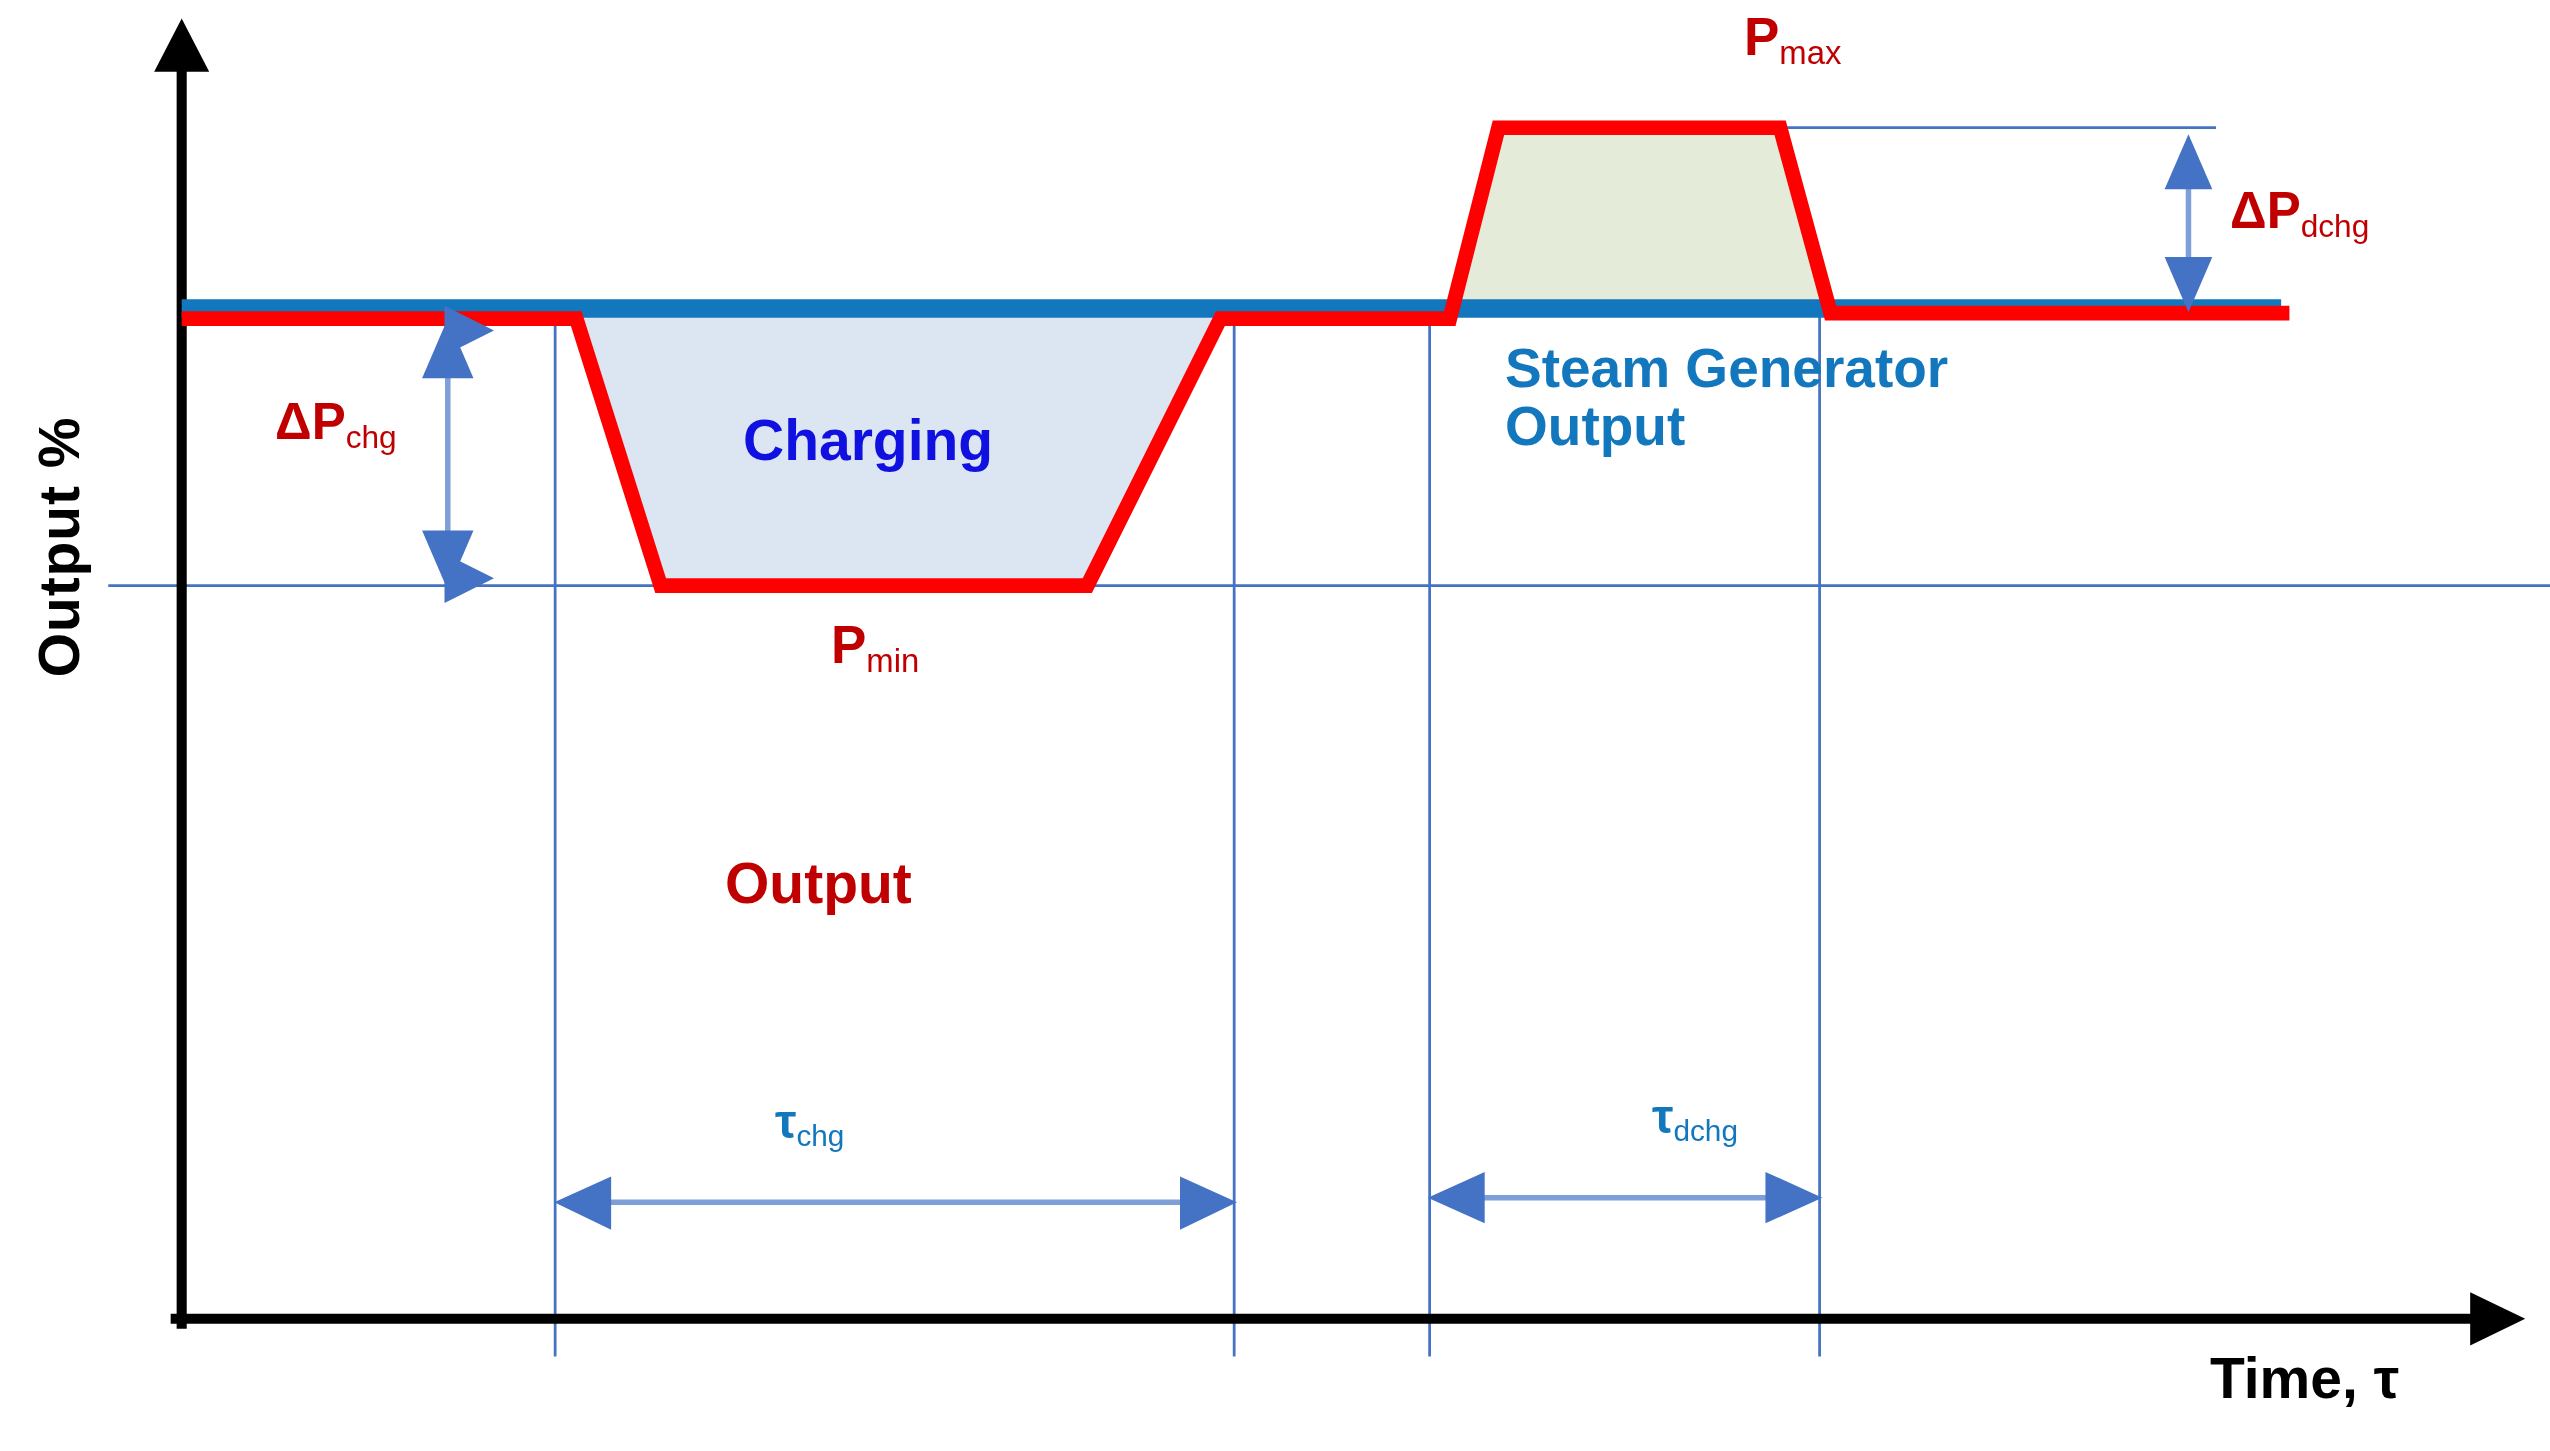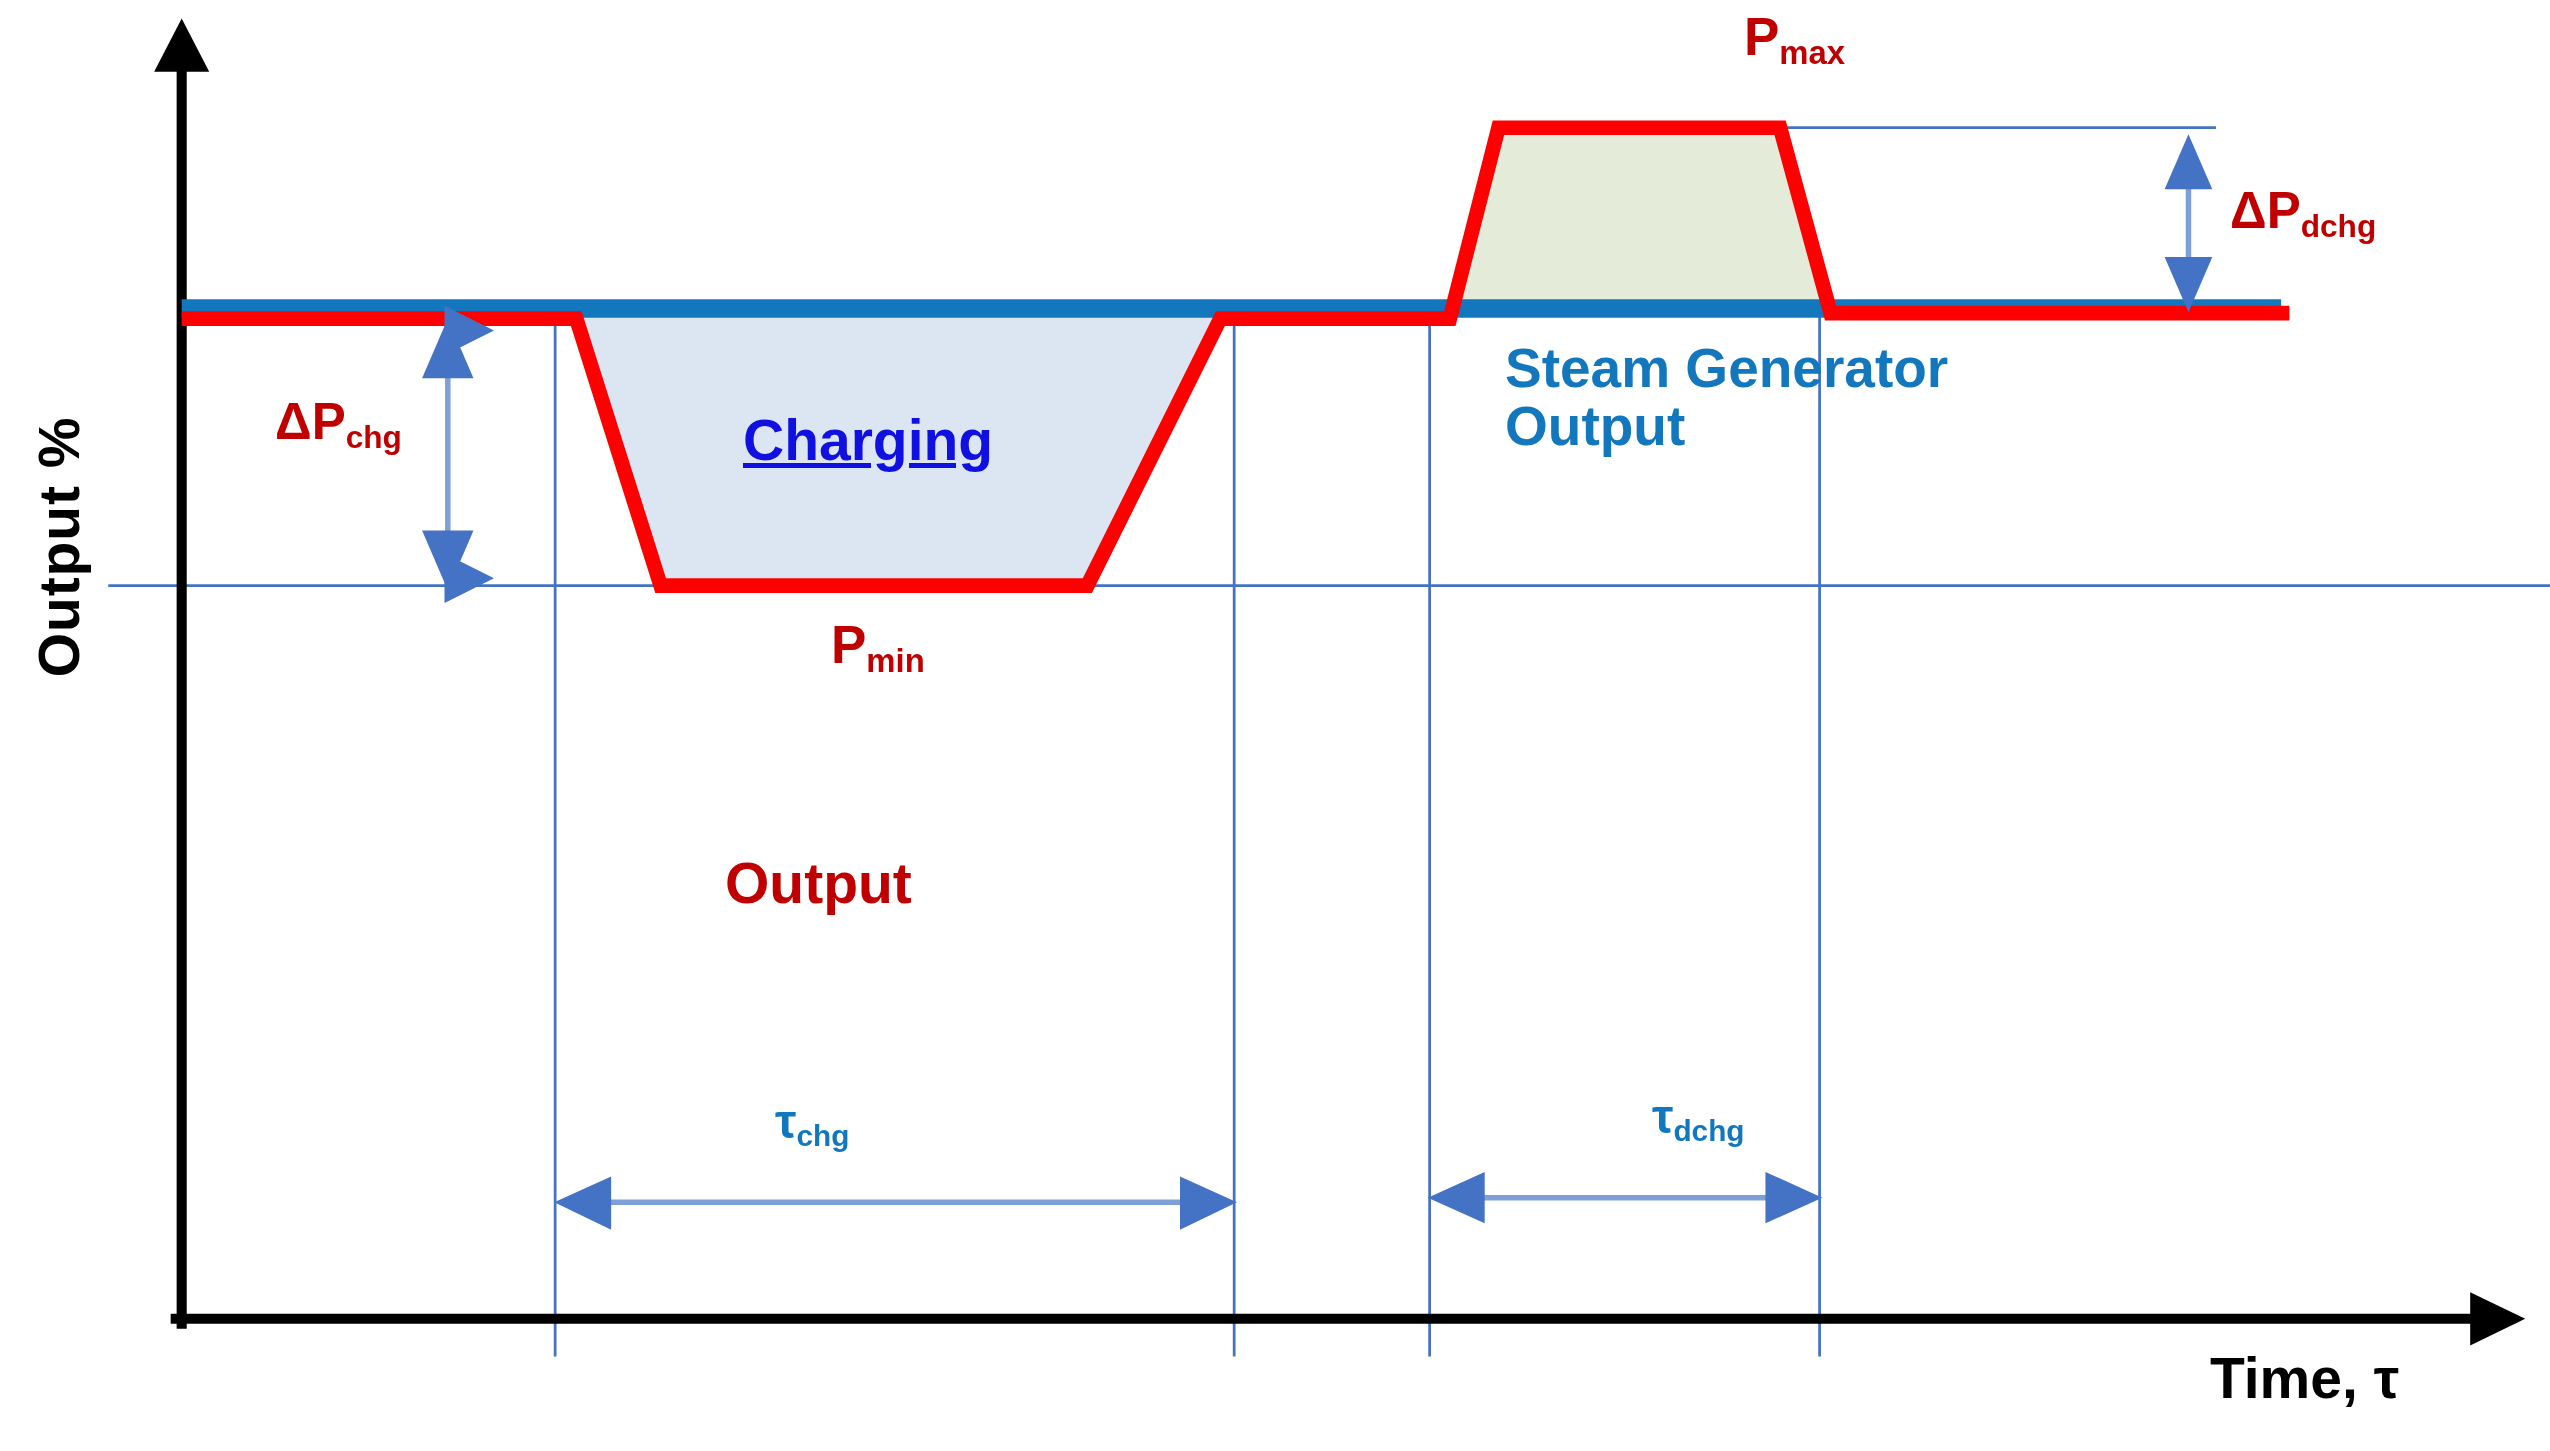--- a/index.html
+++ b/index.html
@@ -1,31 +1,31 @@
 <!DOCTYPE html>
 <html style="font-size:14.7px"><head>
 <meta charset="utf-8">
 <style>
   html,body{margin:0;padding:0;background:#ffffff;}
   body{width:2550px;height:1452px;overflow:hidden;font-family:"Liberation Sans",sans-serif;}
   #stage{position:relative;width:2550px;height:1452px;background:#ffffff;}
   svg#diagram{position:absolute;left:0;top:0;width:2550px;height:1452px;}
   .lbl{position:absolute;white-space:pre;font-weight:bold;line-height:1.05;}
-  .lbl sub{font-size:0.62em;vertical-align:-0.28em;font-weight:bold;}
+  .lbl sub{font-size:0.62em;vertical-align:-0.28em;font-weight:normal;}
   .blue-lbl{color:#1377BE;}
   .navy-lbl{color:#1010E0;}
   .dred-lbl{color:#C00000;}
   .black-lbl{color:#000000;}
   #ylabel{
     position:absolute;left:-88px;top:514px;width:294px;text-align:center;
     transform:rotate(-90deg);transform-origin:50% 50%;
     font-size:57px;font-weight:bold;color:#000;letter-spacing:0.9px;
   }
   #hiconst{left:697px;top:200px;font-size:55px;}
-  #charging{left:743px;top:411px;font-size:57px;text-decoration:underline;}
+  #charging{left:743px;top:411px;font-size:57px;}
   #discharging{left:1551px;top:170px;font-size:57px;}
   #sgout{left:1505px;top:340px;font-size:55px;}
   #pmin{left:831px;top:617px;font-size:53px;}
   #pmax{left:1744px;top:9.2px;font-size:53px;}
   #dpchg{left:275px;top:395px;font-size:51px;text-align:right;}
   #dpdchg{left:2230px;top:184px;font-size:51px;}
   #tauchg{left:775px;top:1097px;font-size:48px;}
   #taudchg{left:1652px;top:1092px;font-size:48px;}
   #timelbl{left:2184px;top:1349px;font-size:57px;margin-left:26px;}
 </style>

